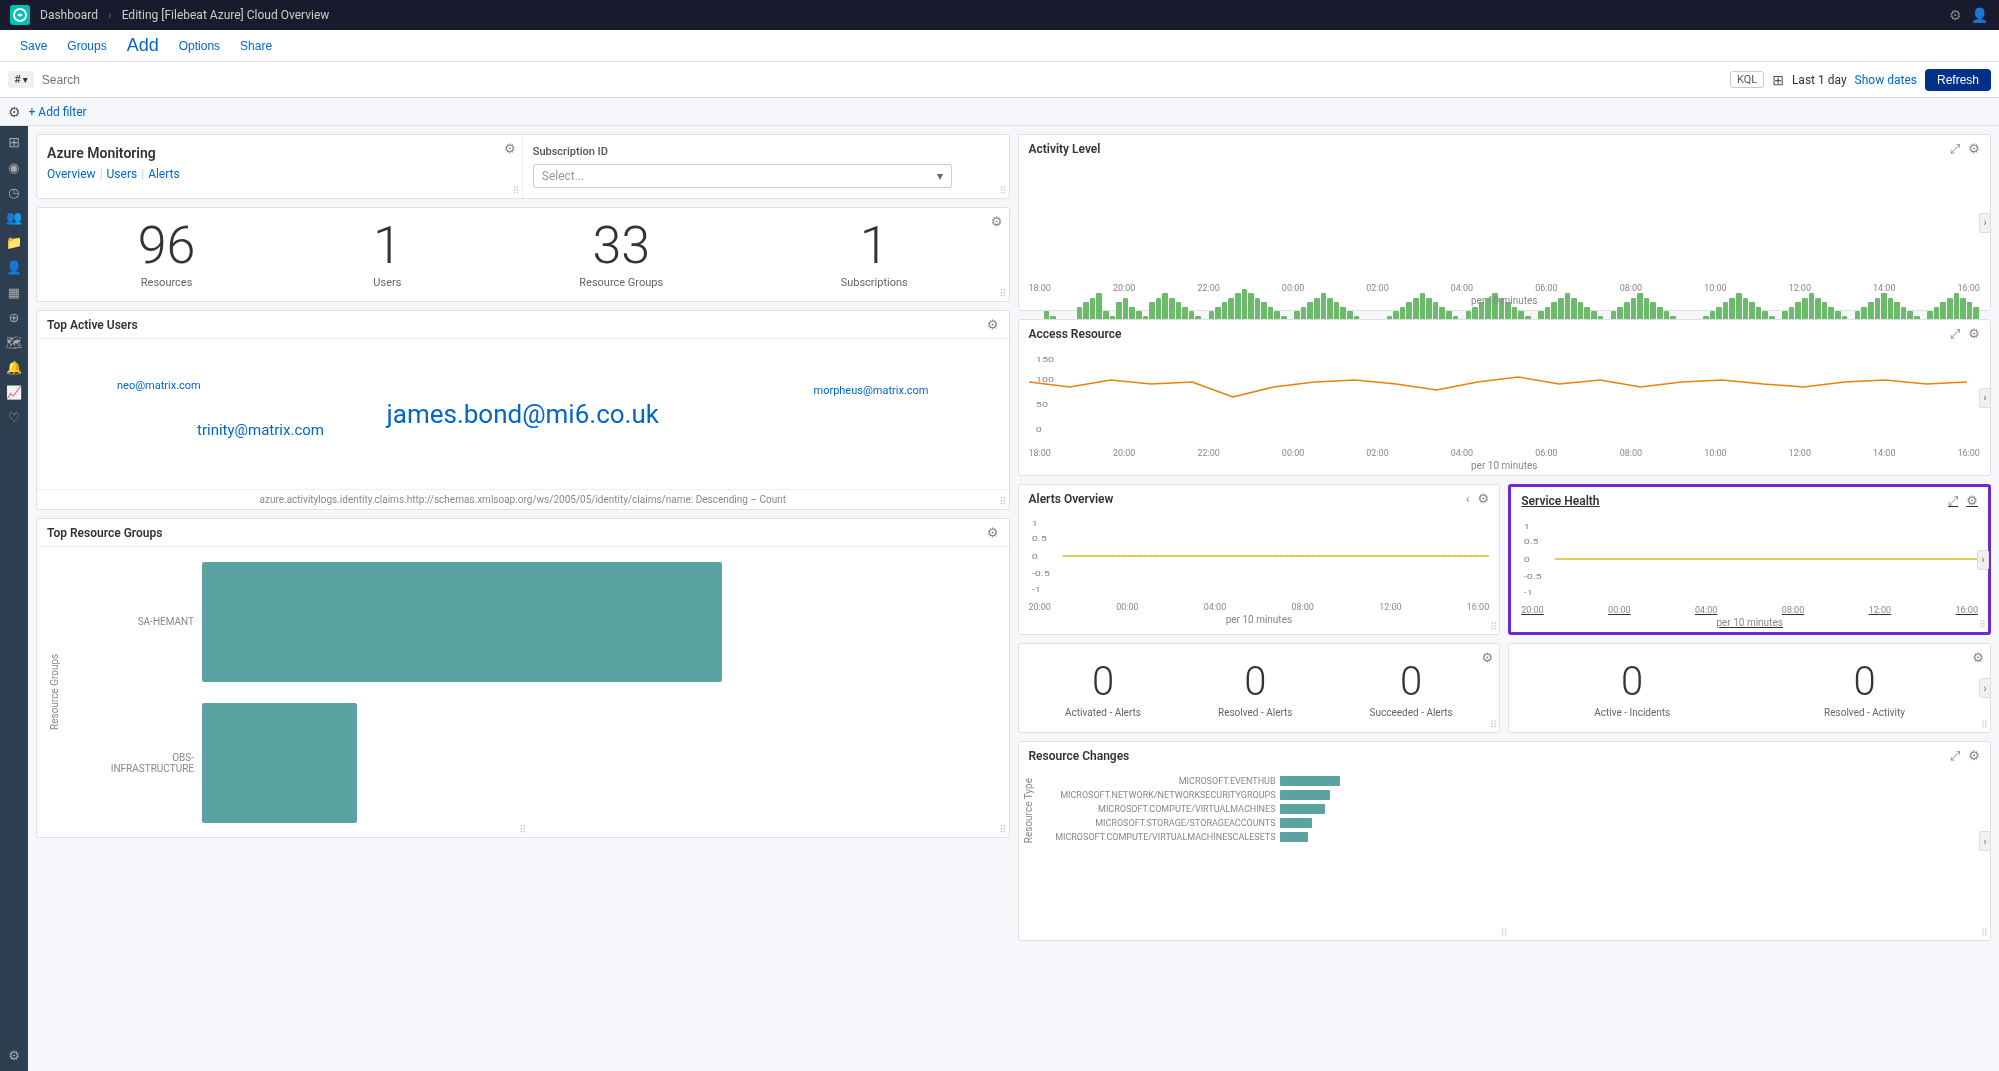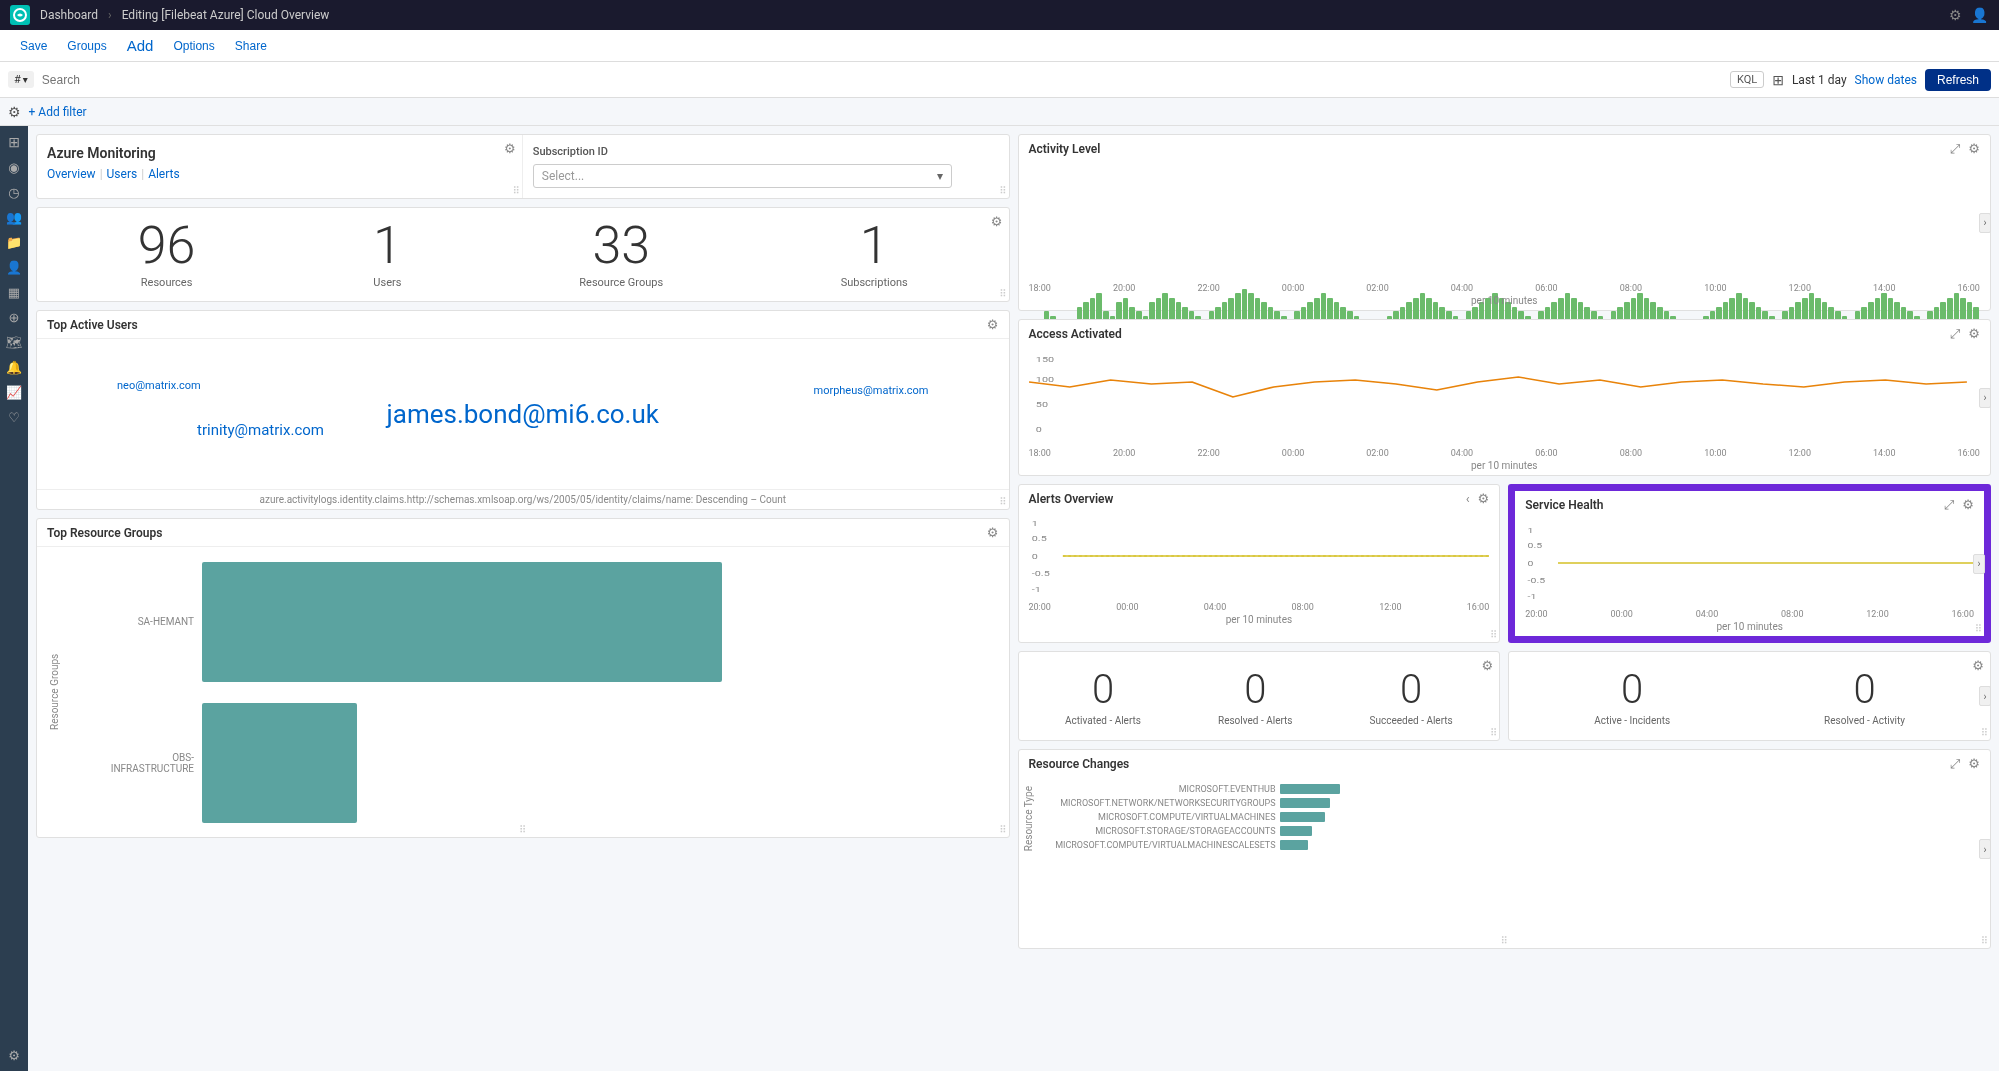--- a/index.html
+++ b/index.html
@@ -33,21 +33,21 @@
   <span style="color:#ccc;font-size:12px;">Editing [Filebeat Azure] Cloud Overview</span>
   <div style="margin-left:auto;display:flex;gap:10px;">
     <span style="color:#888;cursor:pointer;font-size:14px;">⚙</span>
     <span style="color:#888;cursor:pointer;font-size:14px;">👤</span>
   </div>
 </div>
 
 <div class="edit-toolbar">
   <button style="color:#0066cc;font-size:12px;border:none;background:none;cursor:pointer;padding:2px 8px;">Save</button>
   <button style="color:#0066cc;font-size:12px;border:none;background:none;cursor:pointer;padding:2px 8px;">Groups</button>
-  <button style="color:#0066cc;font-size:15px;border:none;background:none;cursor:pointer;padding:2px 8px;">Add</button>
+  <button style="color:#0066cc;font-size:18px;border:none;background:none;cursor:pointer;padding:2px 8px;">Add</button>
   <button style="color:#0066cc;font-size:12px;border:none;background:none;cursor:pointer;padding:2px 8px;">Options</button>
   <button style="color:#0066cc;font-size:12px;border:none;background:none;cursor:pointer;padding:2px 8px;">Share</button>
 </div>
 
 <div class="filter-bar">
   <div style="display:flex;align-items:center;gap:2px;background:#f0f0f0;border-radius:3px;padding:2px 6px;font-size:11px;cursor:pointer;">
     <span>#</span>
     <span style="font-size:10px;">▾</span>
   </div>
   <input type="text" style="flex: 1 1 0%; border: none; outline: none; font-size: 12px; color: rgb(51, 51, 51);" placeholder="Search">
@@ -351,21 +351,21 @@
           <span style="font-size:9px;color:#888;">12:00</span>
           <span style="font-size:9px;color:#888;">14:00</span>
           <span style="font-size:9px;color:#888;">16:00</span>
         </div>
         <div style="font-size:10px;color:#888;text-align:center;padding:2px 0 4px;">per 10 minutes</div>
         <div style="position:absolute;right:-1px;top:50%;transform:translateY(-50%);width:12px;height:20px;background:#f0f0f0;border:1px solid #ddd;border-radius:2px;display:flex;align-items:center;justify-content:center;cursor:pointer;font-size:10px;color:#666;">›</div>
       </div>
 
       <div style="background:#fff;border:1px solid #e0e0e0;border-radius:3px;position:relative;">
         <div style="display:flex;align-items:center;justify-content:space-between;padding:6px 10px;">
-          <span style="font-size:12px;font-weight:600;">Access Activated</span>
+          <span style="font-size:12px;font-weight:600;">Access Resource</span>
           <div style="display:flex;gap:8px;">
             <span style="font-size:13px;color:#888;cursor:pointer;">⤢</span>
             <span style="font-size:13px;color:#888;cursor:pointer;">⚙</span>
           </div>
         </div>
         <div style="padding:4px 10px 2px 10px;height:100px;">
           <svg width="100%" height="90" viewBox="0 0 700 90" preserveAspectRatio="none">
             <polyline points="0,30 30,35 60,28 90,32 120,30 150,45 180,35 210,30 240,28 270,32 300,38 330,30 360,25 390,32 420,28 450,35 480,30 510,28 540,32 570,35 600,30 630,28 660,32 690,30" style="fill:none;stroke:#e8830a;stroke-width:1.5;"></polyline>
 
             <text x="5" y="10" style="font-size:8px;fill:#888;">150</text>
@@ -419,21 +419,21 @@
             <span style="font-size:9px;color:#888;">00:00</span>
             <span style="font-size:9px;color:#888;">04:00</span>
             <span style="font-size:9px;color:#888;">08:00</span>
             <span style="font-size:9px;color:#888;">12:00</span>
             <span style="font-size:9px;color:#888;">16:00</span>
           </div>
           <div style="font-size:10px;color:#888;text-align:center;padding:2px 0 4px;">per 10 minutes</div>
           <div style="position:absolute;bottom:2px;right:2px;color:#ccc;font-size:10px;cursor:se-resize;">⠿</div>
         </div>
 
-        <div style="background:#fff;border:7px solid #6d28d9;border-radius:3px;position:relative;">
+        <div style="background:#fff;border:3px solid #6d28d9;border-radius:3px;position:relative;text-decoration:underline;">
           <div style="display:flex;align-items:center;justify-content:space-between;padding:6px 10px;">
             <span style="font-size:12px;font-weight:600;">Service Health</span>
             <div style="display:flex;gap:8px;">
               <span style="font-size:13px;color:#888;cursor:pointer;">⤢</span>
               <span style="font-size:13px;color:#888;cursor:pointer;">⚙</span>
             </div>
           </div>
           <div style="padding:4px 10px 2px 10px;height:90px;">
             <svg width="100%" height="80" viewBox="0 0 340 80" preserveAspectRatio="none">
               <text x="2" y="10" style="font-size:8px;fill:#888;">1</text>

